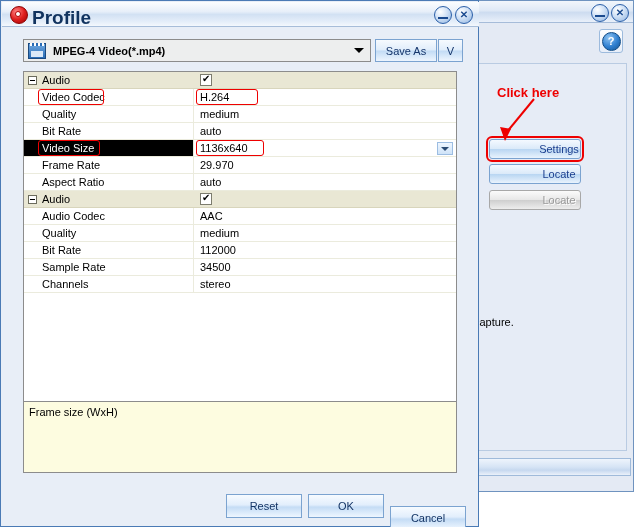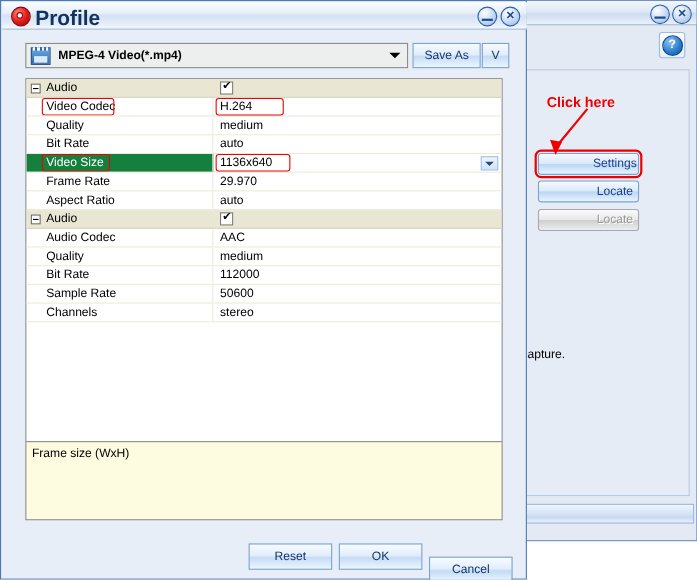--- a/index.html
+++ b/index.html
@@ -267,21 +267,21 @@
     padding-left: 6px;
     font-size: 11px;
     color: #000;
     height: 100%;
     display: flex; align-items: center;
     box-sizing: border-box;
     position: relative;
     text-align: right;
   }
   .grow.selected .cell-name {
-    background: #15803d;
+    background: #000000;
     color: #ffffff;
   }
   .expander {
     width: 9px; height: 9px;
     border: 1px solid #6b6b5c;
     background: #fff;
     margin-right: 5px;
     position: relative;
     flex: none;
     box-sizing: border-box;
@@ -530,21 +530,21 @@
         <div class="cell-val">
           <span>112000</span>
         </div>
       </div>
 
       <div class="grow">
         <div class="cell-name">
           <span>Sample Rate</span>
         </div>
         <div class="cell-val">
-          <span>50600</span>
+          <span>34500</span>
         </div>
       </div>
 
       <div class="grow">
         <div class="cell-name">
           <span>Channels</span>
         </div>
         <div class="cell-val">
           <span>stereo</span>
         </div>

